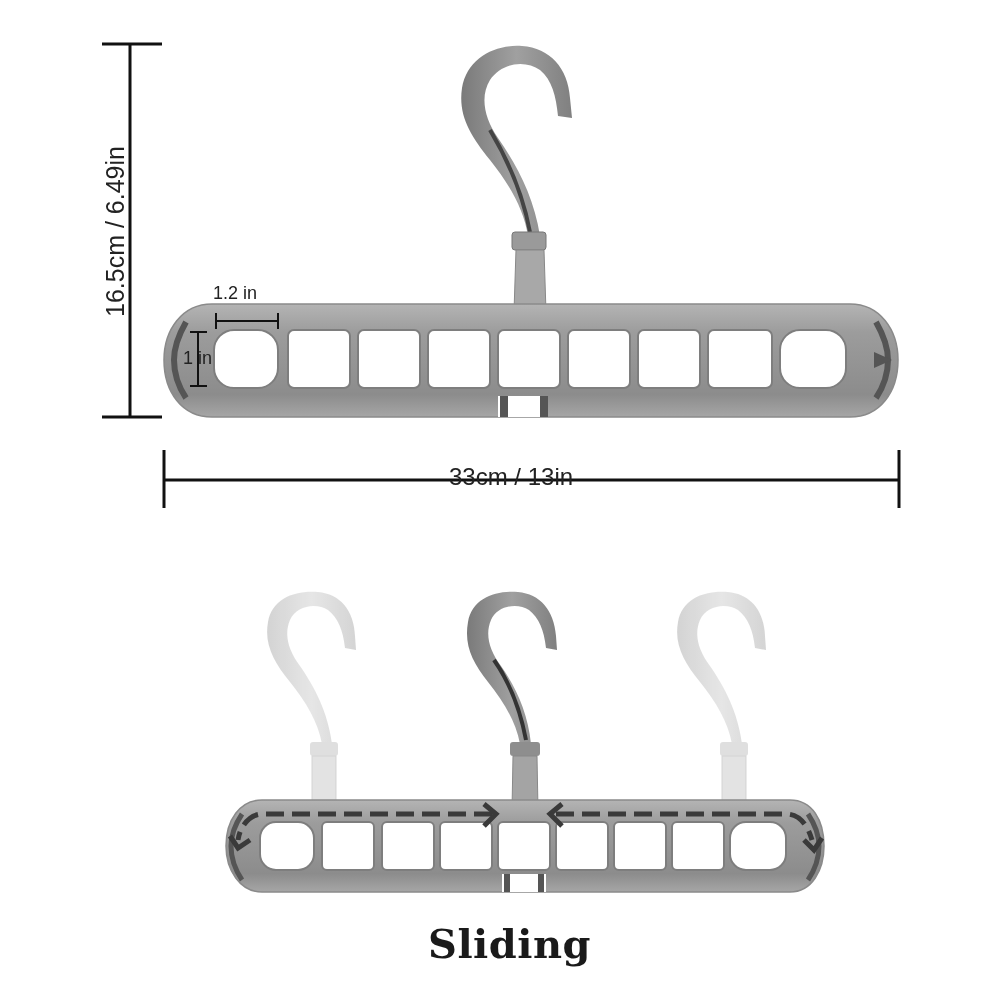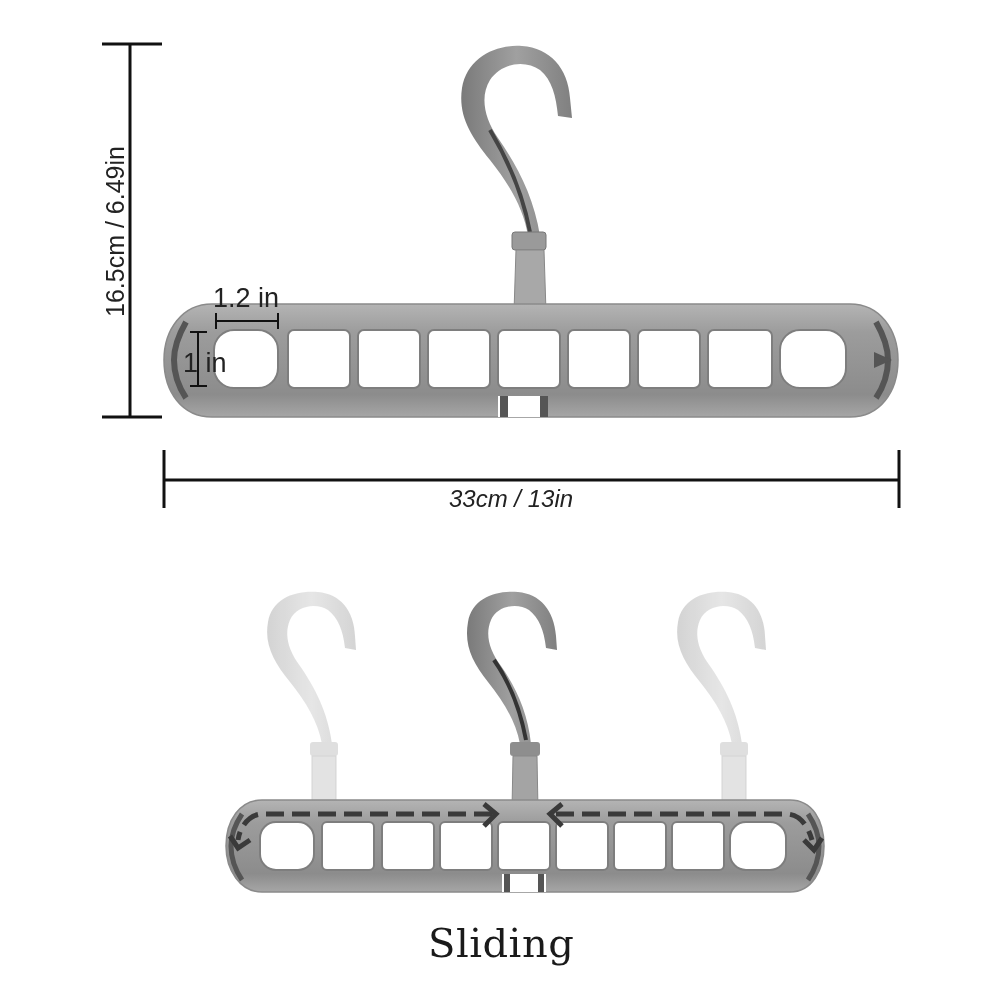--- a/index.html
+++ b/index.html
@@ -2,22 +2,22 @@
 <html><head>
 <meta charset="utf-8">
 <style>
   html,body{margin:0;padding:0;background:#fff;}
   body{width:1001px;height:1001px;position:relative;overflow:hidden;font-family:"Liberation Sans",sans-serif;}
   .abs{position:absolute;}
   svg{position:absolute;left:0;top:0;}
   .dim-text{font-family:"Liberation Sans",sans-serif;font-size:24px;color:#222;}
   .vert-label{position:absolute;left:95px;top:44px;width:40px;height:374px;display:flex;align-items:center;justify-content:center;}
   .vert-label span{transform:rotate(-90deg);white-space:nowrap;font-size:25px;color:#222;display:block;}
-  .small-label{font-size:27px;color:#222;}
-  .caption{font-family:"DejaVu Serif","Liberation Serif",serif;font-weight:normal;font-size:40px;color:#1a1a1a;letter-spacing:0.5px;}
+  .small-label{font-size:18px;color:#222;}
+  .caption{font-family:"DejaVu Serif","Liberation Serif",serif;font-weight:bold;font-size:40px;color:#1a1a1a;letter-spacing:0.5px;}
 </style>
 </head>
 <body>
 
 <svg width="1001" height="1001" viewBox="0 0 1001 1001">
   <defs>
     <linearGradient id="barGrad" x1="0" y1="0" x2="0" y2="1">
       <stop offset="0" stop-color="#b4b4b4"></stop>
       <stop offset="0.25" stop-color="#9c9c9c"></stop>
       <stop offset="0.8" stop-color="#8c8c8c"></stop>
@@ -133,14 +133,14 @@
     <polyline points="804,840 814,850 822,838"></polyline>
     <polyline points="562,804 550,814 562,826"></polyline>
   </g>
 </svg>
 
 <div class="vert-label">
   <span>16.5cm / 6.49in</span>
 </div>
 <div class="abs small-label" style="left:213px;top:283px;">1.2 in</div>
 <div class="abs small-label" style="left:146px;top:348px;margin-left:37px;">1 in</div>
-<div class="abs dim-text" style="left:449px;top:485px;font-style:italic;">33cm / 13in</div>
+<div class="abs dim-text" style="left:449px;top:463px;">33cm / 13in</div>
 <div class="abs caption" style="left:428px;top:920px;">Sliding</div>
 
 </body></html>

